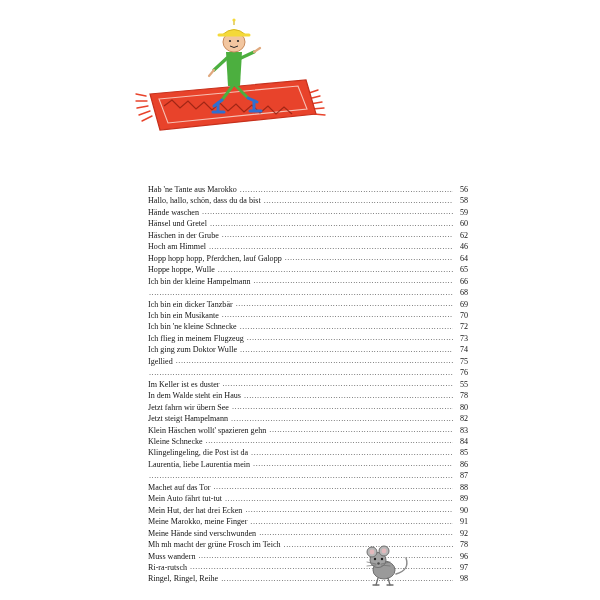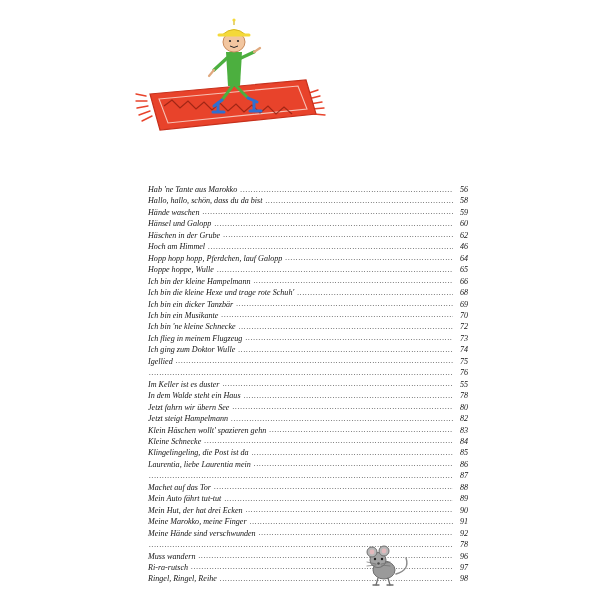--- a/index.html
+++ b/index.html
@@ -40,21 +40,20 @@
     top: 184px;
     width: 320px;
   }
   .toc-entry {
     display: flex;
     align-items: center;
     font-size: 8.1px;
     line-height: 11.45px;
     white-space: nowrap;
     color: #141414;
-    font-style: italic;
   }
   .toc-title {
     flex: 0 0 auto;
     padding-right: 2px;
   }
   .toc-dots {
     flex: 1 1 auto;
     overflow: hidden;
     white-space: nowrap;
     font-size: 8.1px;
@@ -163,21 +162,21 @@
       <span class="toc-title">Hallo, hallo, schön, dass du da bist</span>
       <span class="toc-dots">.......................................................................................................................................</span>
       <span class="toc-page">58</span>
     </div>
     <div class="toc-entry">
       <span class="toc-title">Hände waschen</span>
       <span class="toc-dots">.......................................................................................................................................</span>
       <span class="toc-page">59</span>
     </div>
     <div class="toc-entry">
-      <span class="toc-title">Hänsel und Galopp</span>
+      <span class="toc-title">Hänsel und Gretel</span>
       <span class="toc-dots">.......................................................................................................................................</span>
       <span class="toc-page">60</span>
     </div>
     <div class="toc-entry">
       <span class="toc-title">Häschen in der Grube</span>
       <span class="toc-dots">.......................................................................................................................................</span>
       <span class="toc-page">62</span>
     </div>
     <div class="toc-entry">
       <span class="toc-title">Hoch am Himmel</span>
@@ -193,21 +192,20 @@
       <span class="toc-title">Hoppe hoppe, Wulle</span>
       <span class="toc-dots">.......................................................................................................................................</span>
       <span class="toc-page">65</span>
     </div>
     <div class="toc-entry">
       <span class="toc-title">Ich bin der kleine Hampelmann</span>
       <span class="toc-dots">.......................................................................................................................................</span>
       <span class="toc-page">66</span>
     </div>
     <div class="toc-entry">
-      <span class="toc-title">Ich bin die kleine Hexe und trage rote Schuh'</span>
       <span class="toc-dots">.......................................................................................................................................</span>
       <span class="toc-page">68</span>
     </div>
     <div class="toc-entry">
       <span class="toc-title">Ich bin ein dicker Tanzbär</span>
       <span class="toc-dots">.......................................................................................................................................</span>
       <span class="toc-page">69</span>
     </div>
     <div class="toc-entry">
       <span class="toc-title">Ich bin ein Musikante</span>
@@ -301,20 +299,21 @@
       <span class="toc-title">Meine Marokko, meine Finger</span>
       <span class="toc-dots">.......................................................................................................................................</span>
       <span class="toc-page">91</span>
     </div>
     <div class="toc-entry">
       <span class="toc-title">Meine Hände sind verschwunden</span>
       <span class="toc-dots">.......................................................................................................................................</span>
       <span class="toc-page">92</span>
     </div>
     <div class="toc-entry">
+      <span class="toc-title">Mh mh macht der grüne Frosch im Teich</span>
       <span class="toc-dots">.......................................................................................................................................</span>
       <span class="toc-page">78</span>
     </div>
     <div class="toc-entry">
       <span class="toc-title">Muss wandern</span>
       <span class="toc-dots">.......................................................................................................................................</span>
       <span class="toc-page">96</span>
     </div>
     <div class="toc-entry">
       <span class="toc-title">Ri-ra-rutsch</span>

